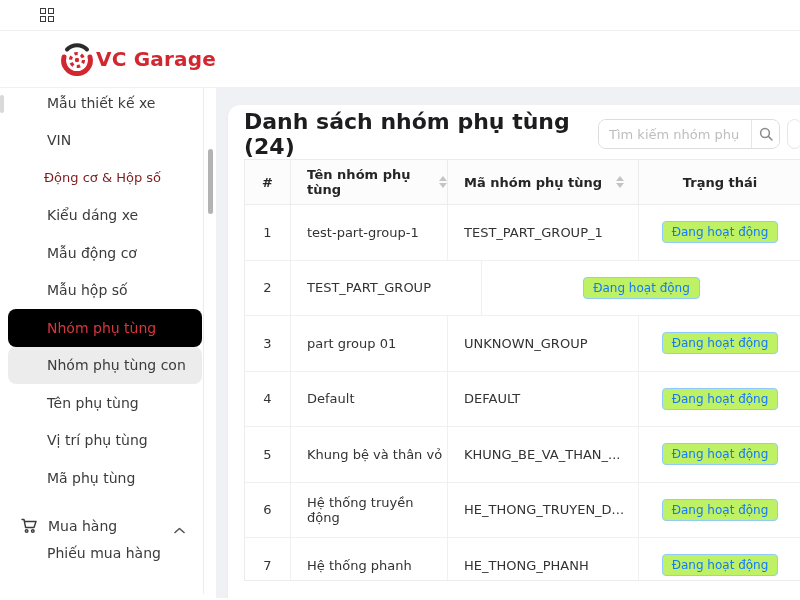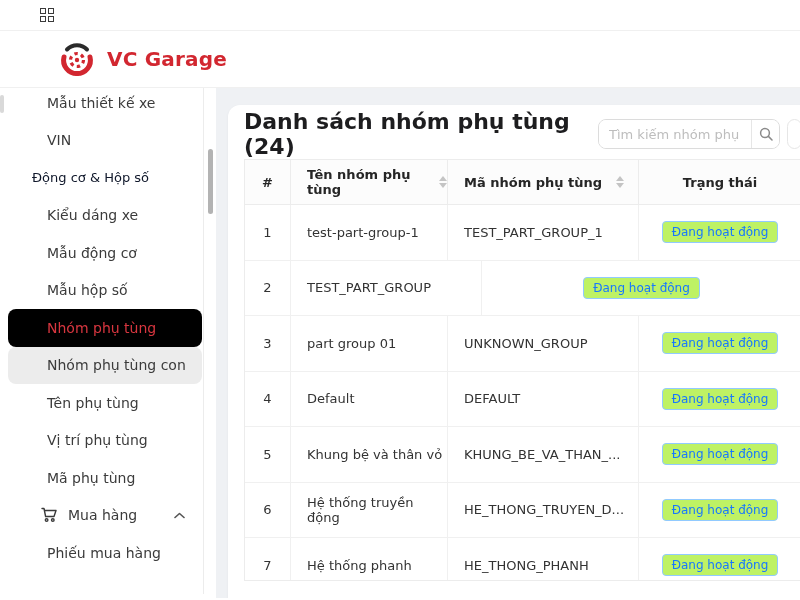--- a/index.html
+++ b/index.html
@@ -7,34 +7,34 @@
   body {
     width:800px; height:600px; overflow:hidden;
     font-family:"DejaVu Sans","Liberation Sans",sans-serif;
     background:#ffffff; color:#333;
   }
   
   .topbar { height:31px; border-bottom:1px solid #f0f0f0; display:flex; align-items:center; padding-left:40px; background:#fff; }
   .apps-icon { display:grid; grid-template-columns:6px 6px; grid-template-rows:6px 6px; gap:2px; cursor:pointer; }
   .apps-icon span { border:1.6px solid #3a3a3a; background:#fff; }
   
-  .appheader { height:57px; border-bottom:1px solid #f0f0f0; display:flex; align-items:center; padding-left:58px; gap:11px; background:#fff; }
+  .appheader { height:57px; border-bottom:1px solid #f0f0f0; display:flex; align-items:center; padding-left:58px; background:#fff; }
   .brand-name { color:#d22730; font-size:20px; font-weight:bold; letter-spacing:.2px; }
   
   .layout { display:flex; height:510px; }
   .sidebar { width:216px; flex:none; position:relative; background:#fff; overflow:hidden; }
   .menu { width:204px; height:100%; border-right:1px solid #ececec; margin-top:-4px; }
   .m-item, .m-section, .m-group {
     height:37.5px; display:flex; align-items:center; font-size:14px; color:#3b3b3b; cursor:pointer;
   }
   .m-item { padding-left:47px; }
-  .m-section { padding-left:32px; color:#0f172a; font-size:13px; cursor:default; }
+  .m-section { padding-left:44px; color:#7f1d1d; font-size:13px; cursor:default; }
   .m-item.active { background:#000000; color:#d8363f; border-radius:8px; margin-left:8px; margin-right:1px; padding-left:39px; }
   .m-item.hovered { background:#ececec; border-radius:8px; margin-left:8px; margin-right:1px; padding-left:39px; }
-  .m-group { padding-left:41px; gap:10px; font-size:14px; }
+  .m-group { padding-left:21px; gap:10px; font-size:14px;align-items:flex-end; }
   .m-group .chev { margin-left:auto; margin-right:18px; display:flex; }
   .sb-thumb { position:absolute; left:208px; top:61px; width:5px; height:65px; background:#b3b3b3; border-radius:3px; cursor:pointer; }
   .sb-mini-thumb { position:absolute; left:0; top:7px; width:4px; height:18px; background:#d9d9d9; border-radius:2px; }
   
   .main { flex:1; background:#eff1f4; position:relative; overflow:hidden; }
   .card {
     position:absolute; left:12px; top:17px; width:590px; height:610px;
     background:#fff; border-radius:12px; box-shadow:0 1px 3px rgba(0,0,0,.05);
     padding:14px 16px;
   }

